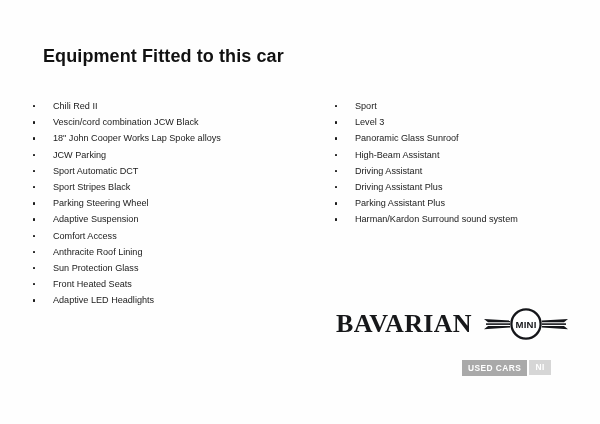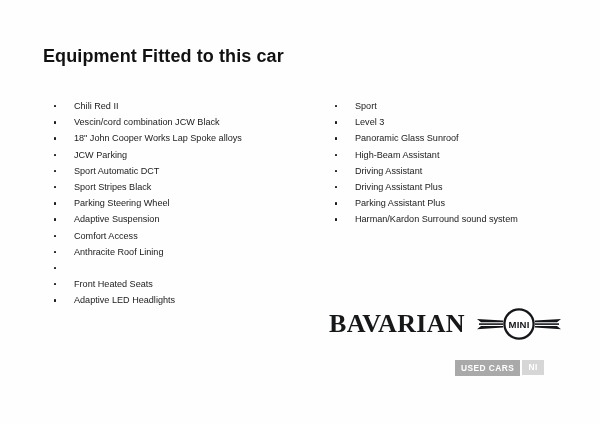--- a/index.html
+++ b/index.html
@@ -38,21 +38,21 @@
   .columns {
     position: absolute;
     left: 0;
     top: 98px;
     width: 600px;
   }
   .col {
     position: absolute;
     top: 0;
   }
-  .col-left  { left: 52px;  width: 270px; }
+  .col-left  { left: 31px;  width: 270px; }
   .col-right { left: 333px; width: 260px; }
 
   ul.eq-list {
     list-style: none;
     margin: 0;
     padding: 0;
   }
   ul.eq-list li {
     position: relative;
     height: 16.2px;
@@ -74,21 +74,21 @@
     display: block;
   }
   ul.eq-list li .txt {
     display: inline-block;
     vertical-align: top;
   }
 
   
   .brand {
     position: absolute;
-    left: 329px;
+    left: 336px;
     top: 305px;
     width: 232px;
     height: 80px;
     text-align: center;
   }
   .brand-row {
     position: relative;
     height: 40px;
   }
   .brand-word {
@@ -192,20 +192,21 @@
         <li>
           <span class="bullet"></span>
           <span class="txt">Comfort Access</span>
         </li>
         <li>
           <span class="bullet"></span>
           <span class="txt">Anthracite Roof Lining</span>
         </li>
         <li>
           <span class="bullet"></span>
+          <span class="txt">Sun Protection Glass</span>
         </li>
         <li>
           <span class="bullet"></span>
           <span class="txt">Front Heated Seats</span>
         </li>
         <li>
           <span class="bullet"></span>
           <span class="txt">Adaptive LED Headlights</span>
         </li>
       </ul>

